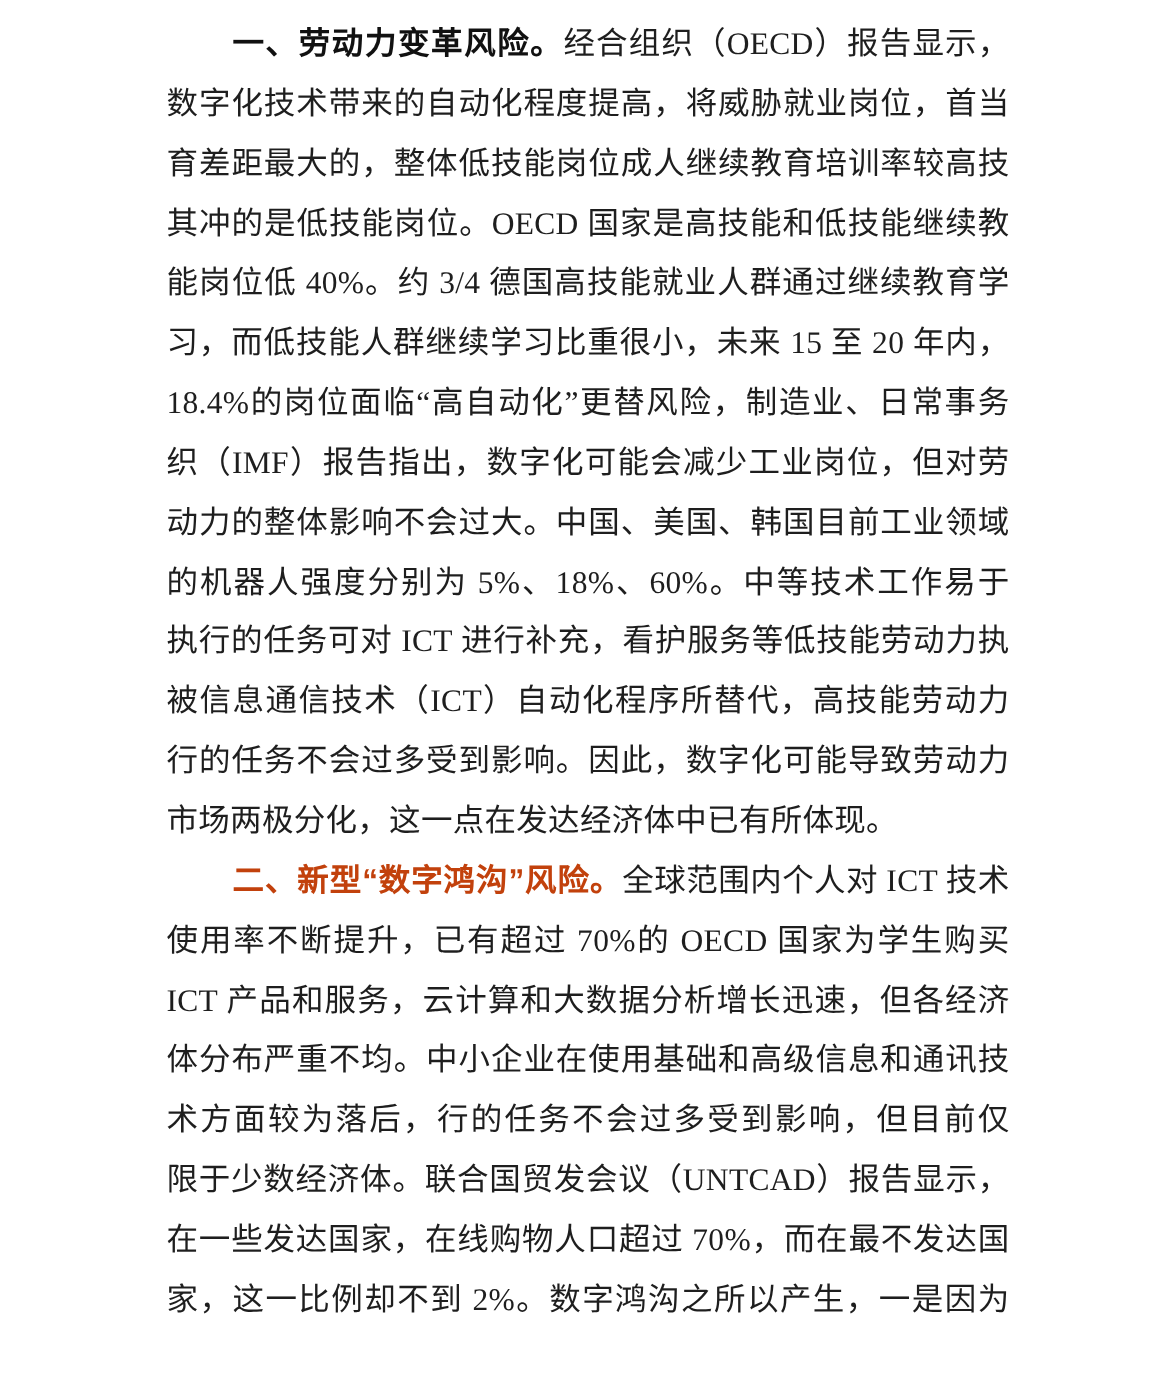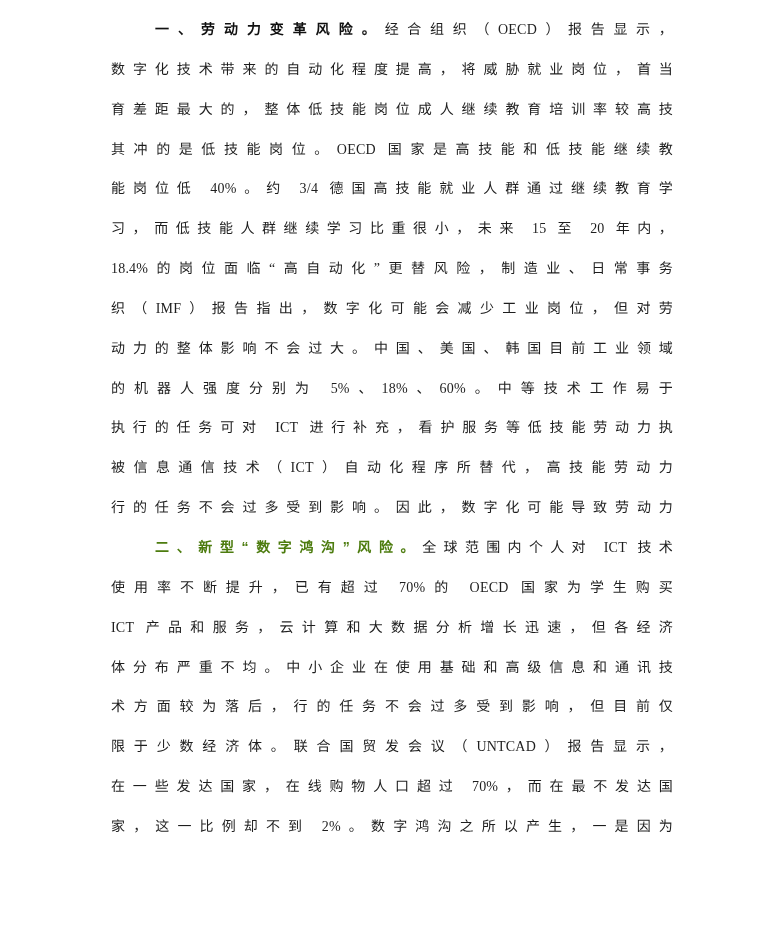--- a/index.html
+++ b/index.html
@@ -16,21 +16,21 @@
     box-sizing: border-box;
     width: 782px;
     height: 927px;
     padding: 10px 109px 0 111px;
     font-family: "Liberation Serif", "DejaVu Serif", serif;
   }
   .text-block {
     width: 562px;
   }
   .line {
-    font-size: 14px;
+    font-size: 21px;
     height: 39.85px;
     line-height: 39.85px;
     white-space: nowrap;
     text-align: justify;
     text-align-last: justify;
     -moz-text-align-last: justify;
     letter-spacing: 0.2px;
   }
   .line.indent {
     text-indent: 44px;
@@ -56,21 +56,22 @@
       <div class="line"><span class="run">其冲的是低技能岗位。OECD 国家是高技能和低技能继续教</span></div>
       <div class="line"><span class="run">能岗位低 40%。约 3/4 德国高技能就业人群通过继续教育学</span></div>
       <div class="line"><span class="run">习，而低技能人群继续学习比重很小，未来 15 至 20 年内，</span></div>
       <div class="line"><span class="run">18.4%的岗位面临“高自动化”更替风险，制造业、日常事务</span></div>
       <div class="line"><span class="run">织（IMF）报告指出，数字化可能会减少工业岗位，但对劳</span></div>
       <div class="line"><span class="run">动力的整体影响不会过大。中国、美国、韩国目前工业领域</span></div>
       <div class="line"><span class="run">的机器人强度分别为 5%、18%、60%。中等技术工作易于</span></div>
       <div class="line"><span class="run">执行的任务可对 ICT 进行补充，看护服务等低技能劳动力执</span></div>
       <div class="line"><span class="run">被信息通信技术（ICT）自动化程序所替代，高技能劳动力</span></div>
       <div class="line"><span class="run">行的任务不会过多受到影响。因此，数字化可能导致劳动力</span></div>
-      <div class="line indent"><span class="run bold" style="color: #4d7c0f;">二、新型“数字鸿沟”风险。</span><span class="run">全球范围内个人对 ICT 技术</span></div>
+      <div class="line last"><span class="run">市场两极分化，这一点在发达经济体中已有所体现。</span></div>
+      <div class="line indent"><span class="run bold" style="color: #c2410c;">二、新型“数字鸿沟”风险。</span><span class="run">全球范围内个人对 ICT 技术</span></div>
       <div class="line"><span class="run">使用率不断提升，已有超过 70%的 OECD 国家为学生购买</span></div>
       <div class="line"><span class="run">ICT 产品和服务，云计算和大数据分析增长迅速，但各经济</span></div>
       <div class="line"><span class="run">体分布严重不均。中小企业在使用基础和高级信息和通讯技</span></div>
       <div class="line"><span class="run">术方面较为落后，行的任务不会过多受到影响，但目前仅</span></div>
       <div class="line"><span class="run">限于少数经济体。联合国贸发会议（UNTCAD）报告显示，</span></div>
       <div class="line"><span class="run">在一些发达国家，在线购物人口超过 70%，而在最不发达国</span></div>
       <div class="line"><span class="run">家，这一比例却不到 2%。数字鸿沟之所以产生，一是因为</span></div>
     </div>
 </div>
 

